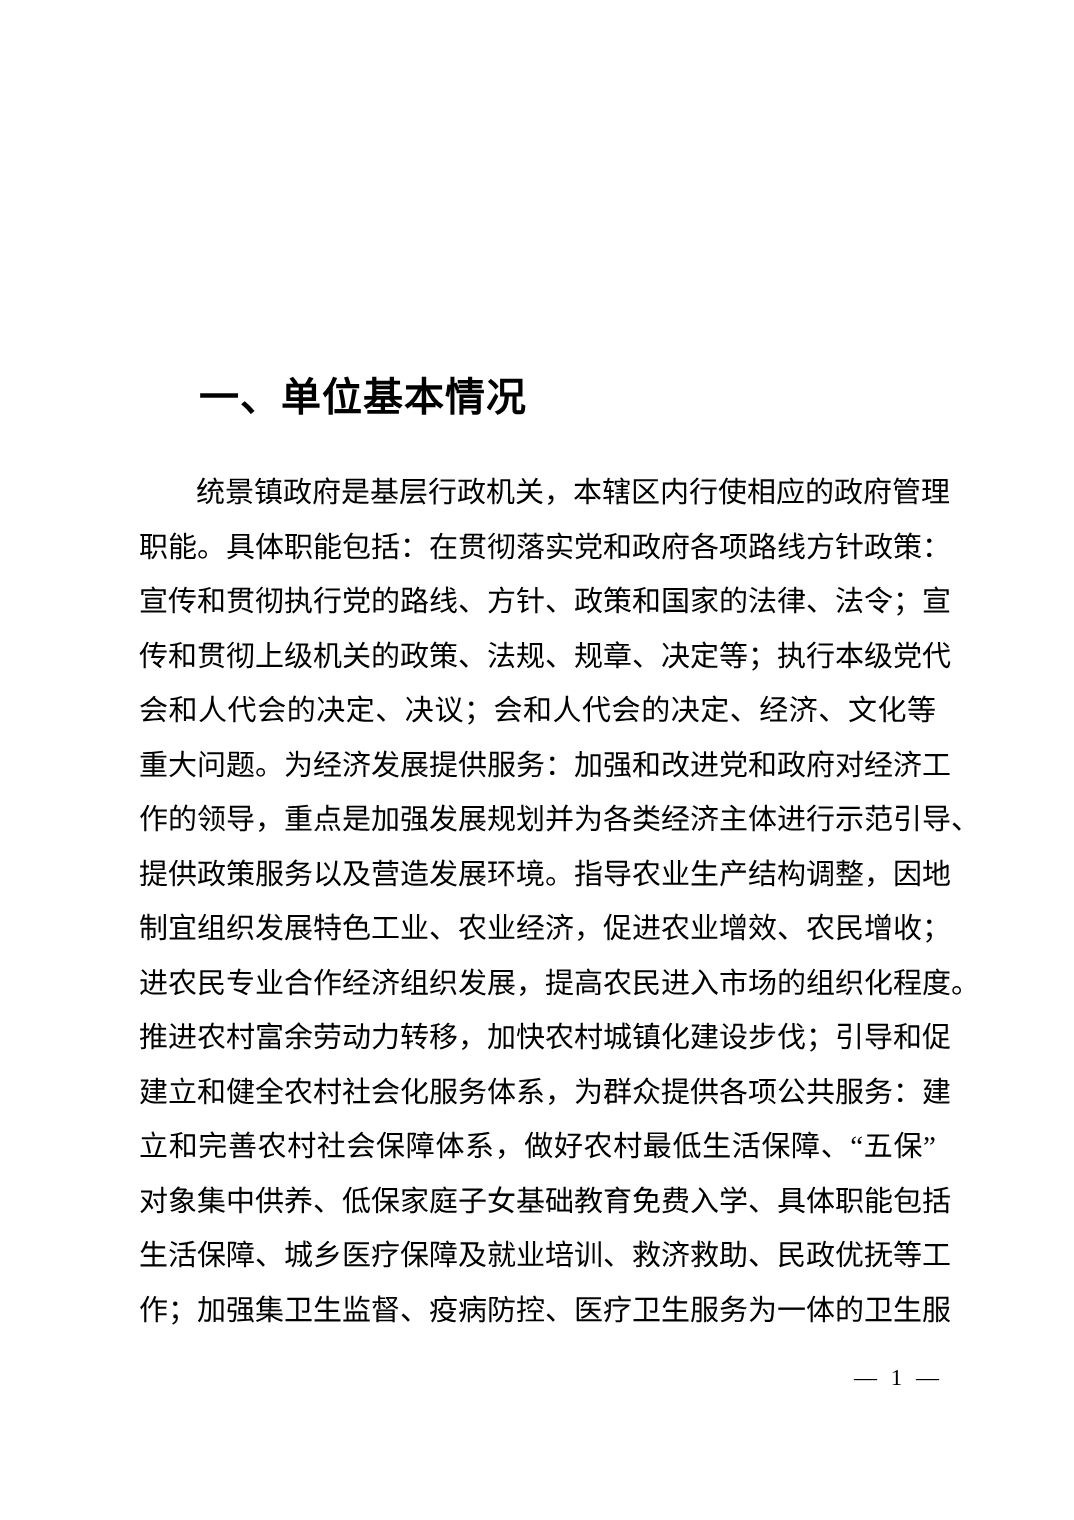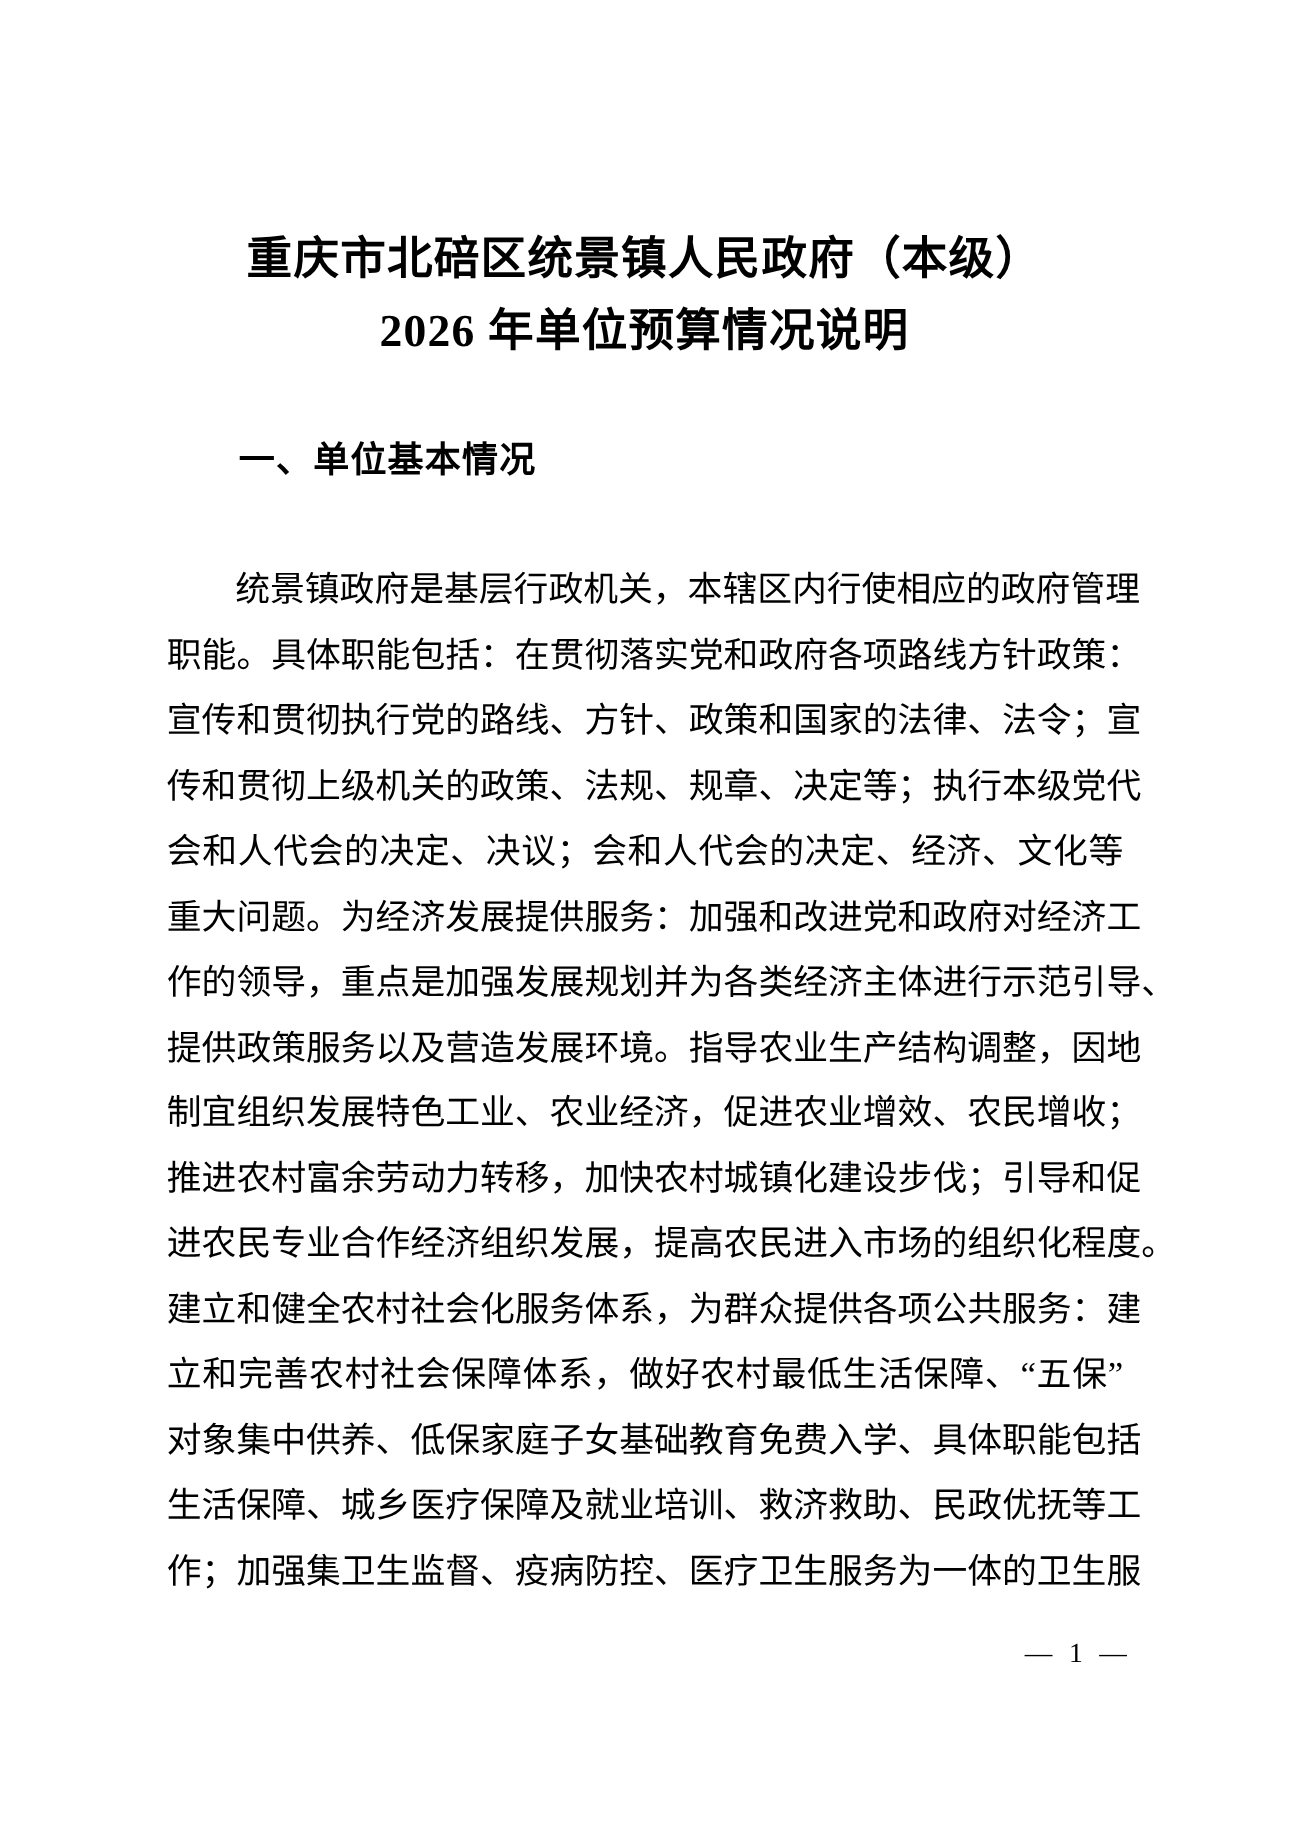--- a/index.html
+++ b/index.html
@@ -27,25 +27,25 @@
     font-family: "Liberation Serif", serif;
     font-weight: 700;
     font-size: 38px;
     line-height: 60px;
     letter-spacing: 1px;
     white-space: nowrap;
   }
   .section-heading {
     position: absolute;
     left: 139px;
-    top: 368px;
+    top: 380px;
     width: 797px;
-    font-family: Liberation Mono, monospace;
+    font-family: Liberation Serif, serif;
     font-weight: 700;
-    font-size: 30px;
+    font-size: 40px;
     line-height: 36px;
     text-indent: 60px;
     letter-spacing: 1px;
     white-space: nowrap;
   }
   .subsection-heading {
     position: absolute;
     left: 139px;
     top: 420px;
     width: 797px;
@@ -85,40 +85,36 @@
     line-height: 30px;
     letter-spacing: 4px;
     white-space: nowrap;
   }
 </style>
 </head>
 <body>
 
 <div class="page">
 
-  <div class="title-block">
-    <div>重庆市北碚区统景镇人民政府（本级）</div>
-    <div>2026 年单位预算情况说明</div>
-  </div>
 
   <div class="section-heading">一、单位基本情况</div>
 
 
   <div class="body-block">
     <div class="body-line indent">统景镇政府是基层行政机关，本辖区内行使相应的政府管理</div>
     <div class="body-line">职能。具体职能包括：在贯彻落实党和政府各项路线方针政策：</div>
     <div class="body-line">宣传和贯彻执行党的路线、方针、政策和国家的法律、法令；宣</div>
     <div class="body-line">传和贯彻上级机关的政策、法规、规章、决定等；执行本级党代</div>
     <div class="body-line">会和人代会的决定、决议；会和人代会的决定、经济、文化等</div>
     <div class="body-line">重大问题。为经济发展提供服务：加强和改进党和政府对经济工</div>
     <div class="body-line">作的领导，重点是加强发展规划并为各类经济主体进行示范引导、</div>
     <div class="body-line">提供政策服务以及营造发展环境。指导农业生产结构调整，因地</div>
     <div class="body-line">制宜组织发展特色工业、农业经济，促进农业增效、农民增收；</div>
+    <div class="body-line">进农民专业合作经济组织发展，提高农民进入市场的组织化程度。</div>
     <div class="body-line">推进农村富余劳动力转移，加快农村城镇化建设步伐；引导和促</div>
-    <div class="body-line">进农民专业合作经济组织发展，提高农民进入市场的组织化程度。</div>
     <div class="body-line">建立和健全农村社会化服务体系，为群众提供各项公共服务：建</div>
     <div class="body-line">立和完善农村社会保障体系，做好农村最低生活保障、“五保”</div>
     <div class="body-line">对象集中供养、低保家庭子女基础教育免费入学、具体职能包括</div>
     <div class="body-line">生活保障、城乡医疗保障及就业培训、救济救助、民政优抚等工</div>
     <div class="body-line">作；加强集卫生监督、疫病防控、医疗卫生服务为一体的卫生服</div>
   </div>
 
   <div class="page-number">— 1 —</div>
 
 </div>

